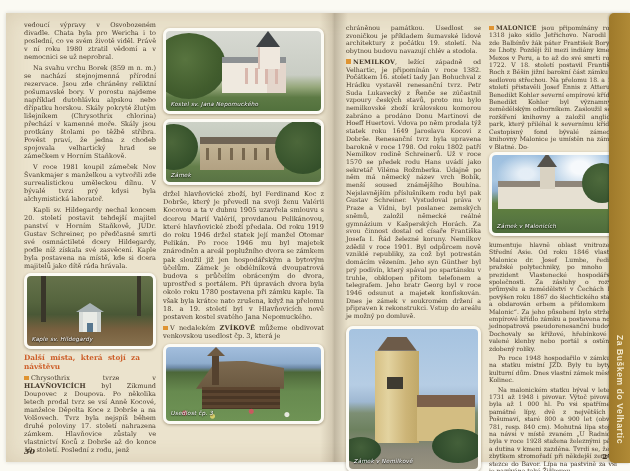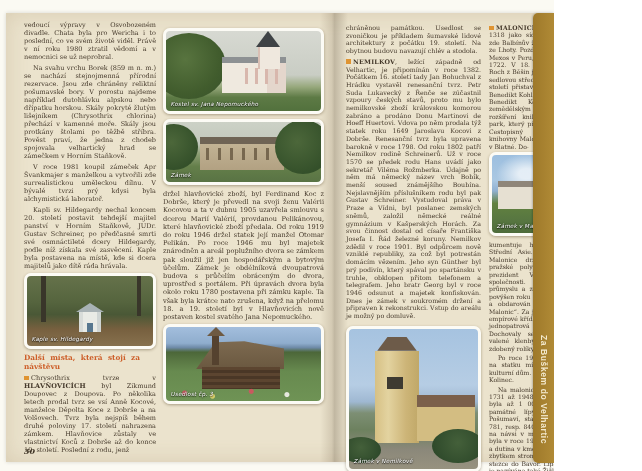--- a/index.html
+++ b/index.html
@@ -1,16 +1,16 @@
 <!DOCTYPE html>
 <html><head>
 <meta charset="utf-8">
 <style>
   html,body{margin:0;padding:0;background:#ffffff;}
-  .canvas{position:relative;width:554px;height:471px;background:#fbfaf3;overflow:hidden;
+  .canvas{position:relative;width:630px;height:471px;background:#fbfaf3;overflow:hidden;
           font-family:"DejaVu Serif",serif;color:#44382a;}
   .paper{position:absolute;left:6px;top:13px;right:0;bottom:9px;background:#ebe3cd;
          box-shadow:inset 0 0 22px rgba(150,125,80,.22), 0 0 4px rgba(0,0,0,.15);}
   .gutter{position:absolute;left:320px;top:13px;width:28px;bottom:9px;
           background:linear-gradient(to right,rgba(90,70,45,0) 0%,rgba(90,70,45,.16) 42%,rgba(60,45,25,.24) 52%,rgba(90,70,45,0) 100%);}
   
   .col{position:absolute;text-align:justify;}
   .col p{margin:0 0 3px 0;}
   .col1{left:24px;top:21px;width:132px;font-size:6.5px;line-height:8px;}
   .col2{left:163px;top:26px;width:161px;font-size:6.6px;line-height:8.2px;}
@@ -111,21 +111,21 @@
 </head>
 <body>
 
 <div class="canvas">
   <div class="paper"></div>
   <div class="gutter"></div>
 
   <div class="col col1">
     <p>vedoucí výpravy v Osvobozeném divadle. Chata byla pro Wericha i to poslední, co ve svém životě viděl. Právě v ní roku 1980 ztratil vědomí a v nemocnici se už neprobral.</p>
     <p class="ind">Na svahu vrchu Borek (859 m n. m.) se nachází stejnojmenná přírodní rezervace. Jsou zde chráněny reliktní pošumavské bory. V porostu najdeme například dutohlávku alpskou nebo dřípatku horskou. Skály pokryté žlutým lišejníkem (Chrysothrix chlorina) přechází v kamenné moře. Skály jsou protkány štolami po těžbě stříbra. Pověst praví, že jedna z chodeb spojovala velhartický hrad se zámečkem v Horním Staňkově.</p>
-    <p class="ind">V roce 1981 koupil zámeček Apr Švankmajer s manželkou a vytvořili zde surrealistickou uměleckou dílnu. V bývalé tvrzi prý kdysi byla alchymistická laboratoř.</p>
+    <p class="ind">V roce 1981 koupil zámeček Nov Švankmajer s manželkou a vytvořili zde surrealistickou uměleckou dílnu. V bývalé tvrzi prý kdysi byla alchymistická laboratoř.</p>
     <p class="ind">Kapli sv. Hildegardy nechal koncem 20. století postavit tehdejší majitel panství v Horním Staňkově, JUDr. Gustav Schreiner, po předčasné smrti své osmnáctileté dcery Hildegardy, podle níž získala své zasvěcení. Kaple byla postavena na místě, kde si dcera majitelů jako dítě ráda hrávala.</p>
     <div class="ph ph-kaple">
       <div class="trunk t1"></div>
       <div class="trunk t2"></div>
       <div class="chapel"></div>
       <span class="cap">Kaple sv. Hildegardy</span>
     </div>
     <div class="subhead">Další místa, která stojí za návštěvu</div>
     <p><span class="bl"></span><span>Chrysothrix tvrze v </span><b>HLAVŇOVICÍCH</b><span> byl Zikmund Doupovec z Doupova. Po několika letech prodal tvrz se vsí Anně Kocové, manželce Děpolta Koce z Dobrše a na Volšovech. Tvrz byla nejspíš během druhé poloviny 17. století nahrazena zámkem. Hlavňovice zůstaly ve vlastnictví Koců z Dobrše až do konce 19. století. Poslední z rodu, jenž</span></p>
   </div>
@@ -138,20 +138,21 @@
       <div class="k-spire"></div>
       <span class="cap">Kostel sv. Jana Nepomuckého</span>
     </div>
     <div class="ph ph-zamek">
       <div class="z-tree2"></div>
       <div class="z-body"></div>
       <div class="z-tree"></div>
       <span class="cap">Zámek</span>
     </div>
     <p>držel hlavňovické zboží, byl Ferdinand Koc z Dobrše, který je převedl na svoji ženu Valérii Kocovou a ta v dubnu 1905 uzavřela smlouvu s dcerou Marií Valérií, provdanou Pelikánovou, které hlavňovické zboží předala. Od roku 1919 do roku 1946 držel statek její manžel Otomar Pelikán. Po roce 1946 mu byl majetek znárodněn a areál poplužního dvora se zámkem pak sloužil již jen hospodářským a bytovým účelům. Zámek je obdélníková dvoupatrová budova s průčelím obráceným do dvora, uprostřed s portálem. Při úpravách dvora byla okolo roku 1780 postavena při zámku kaple. Ta však byla krátce nato zrušena, když na přelomu 18. a 19. století byl v Hlavňovicích nově postaven kostel svatého Jana Nepomuckého.</p>
+    <p><span class="bl"></span><span>V nedalekém </span><b>ZVÍKOVĚ</b><span> můžeme obdivovat venkovskou usedlost čp. 3, která je</span></p>
     <div class="ph ph-usedlost">
       <div class="u-roof"></div>
       <div class="u-body"></div>
       <div class="u-bell"></div>
       <div class="u-flowers"></div>
       <span class="cap">Usedlost čp. 3</span>
     </div>
   </div>
 
   <div class="col col3">

